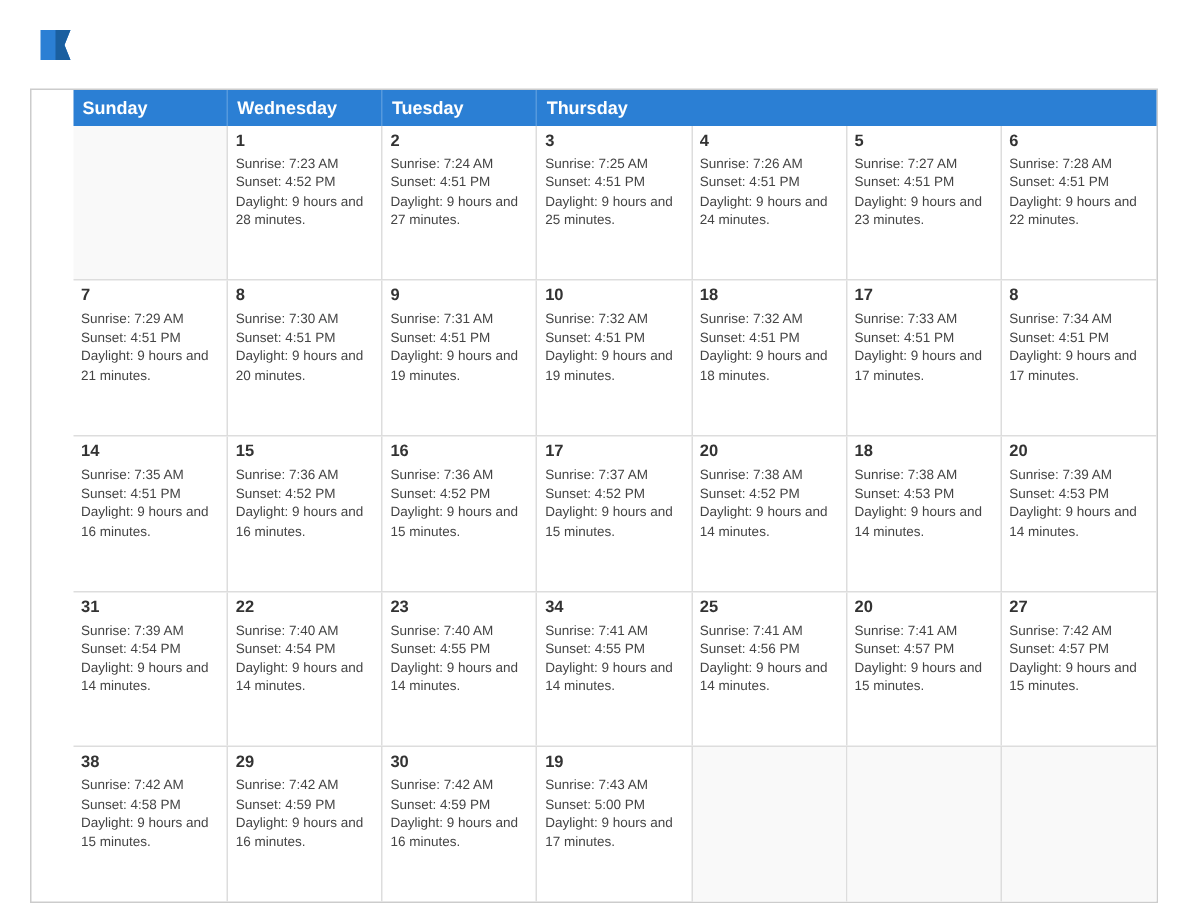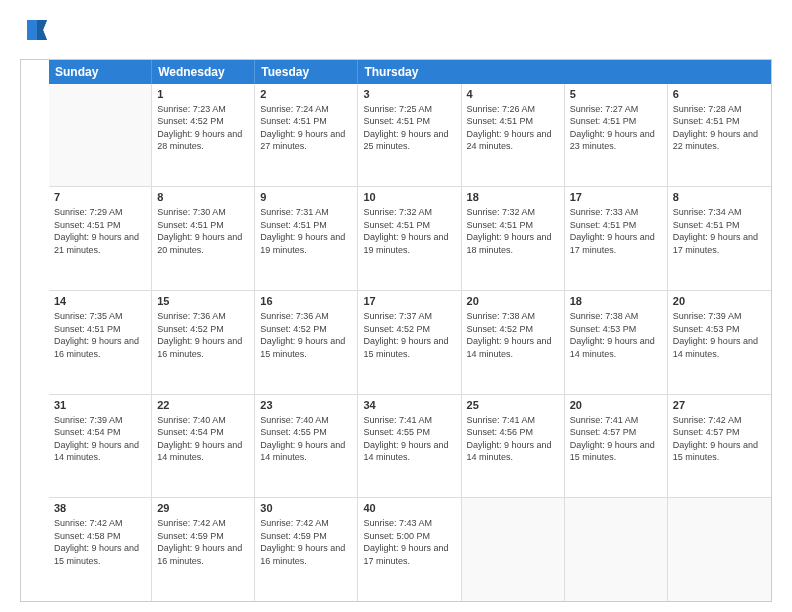--- a/index.html
+++ b/index.html
@@ -265,21 +265,21 @@
           </div>
           <div class="cal-cell">
             <span class="day-num">29</span>
             <div class="day-info">Sunrise: 7:42 AM<br>Sunset: 4:59 PM<br>Daylight: 9 hours and 16 minutes.</div>
           </div>
           <div class="cal-cell">
             <span class="day-num">30</span>
             <div class="day-info">Sunrise: 7:42 AM<br>Sunset: 4:59 PM<br>Daylight: 9 hours and 16 minutes.</div>
           </div>
           <div class="cal-cell">
-            <span class="day-num">40</span>
+            <span class="day-num">19</span>
             <div class="day-info">Sunrise: 7:43 AM<br>Sunset: 5:00 PM<br>Daylight: 9 hours and 17 minutes.</div>
           </div>
           <div class="cal-cell empty"></div>
           <div class="cal-cell empty"></div>
           <div class="cal-cell empty"></div>
         </div>
       </div>
   </div>
 </div>
 

